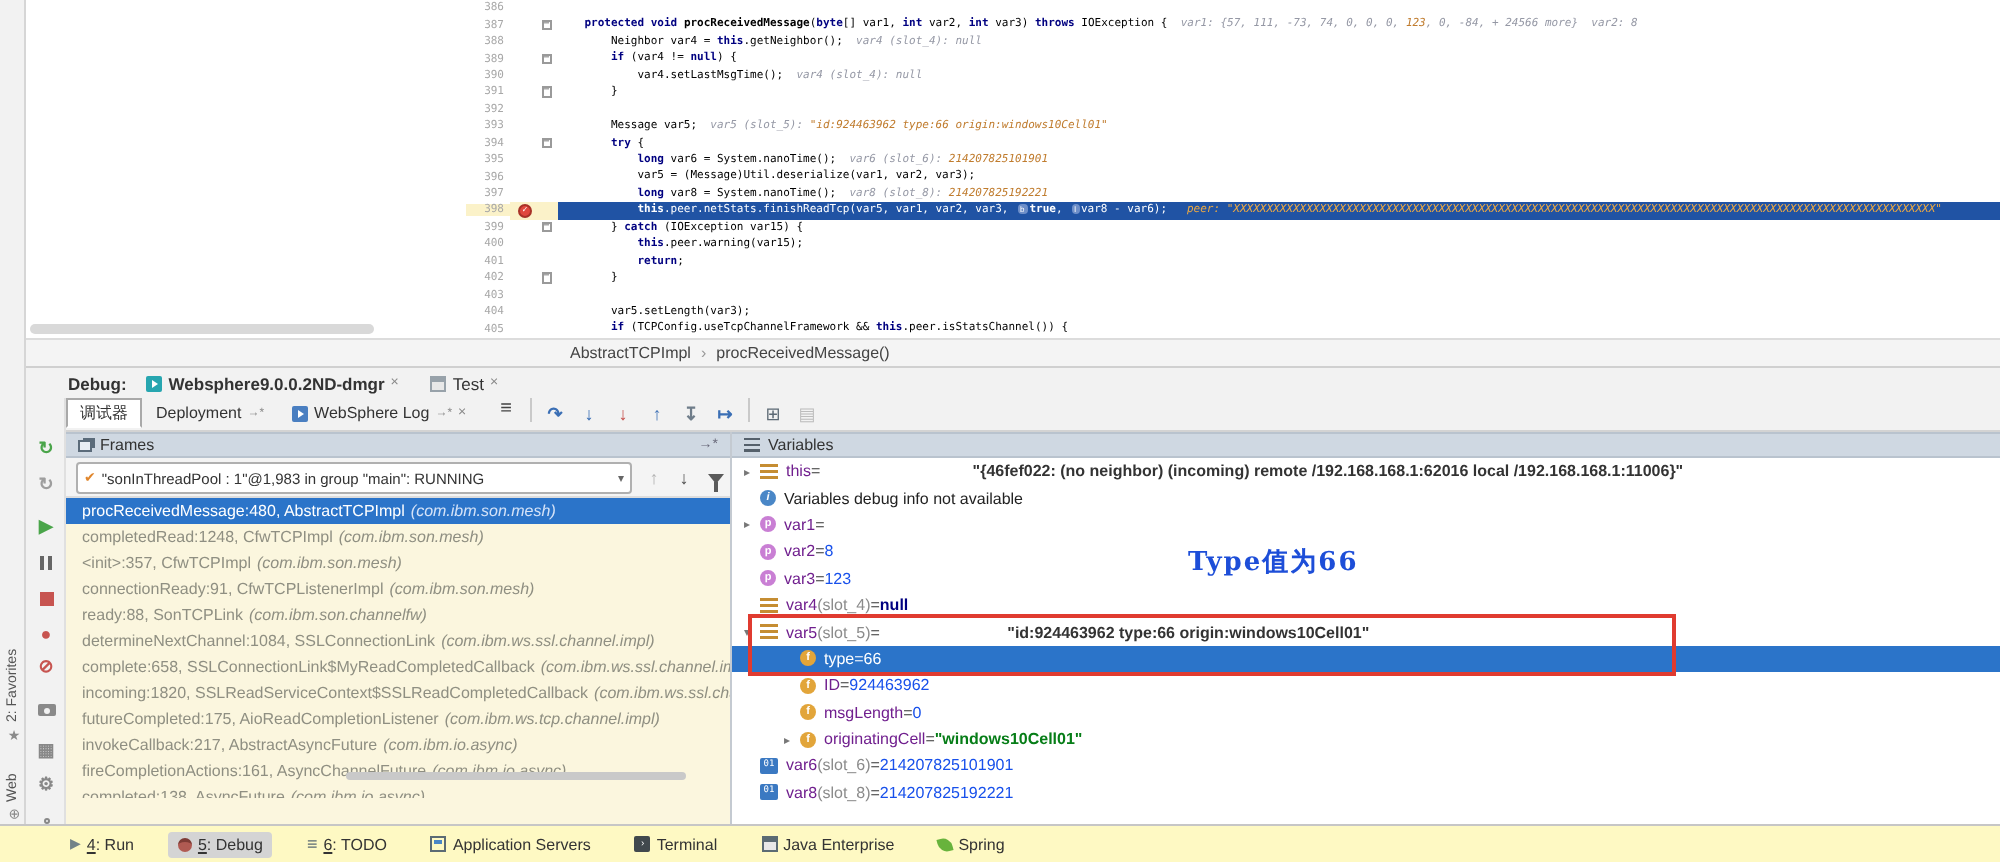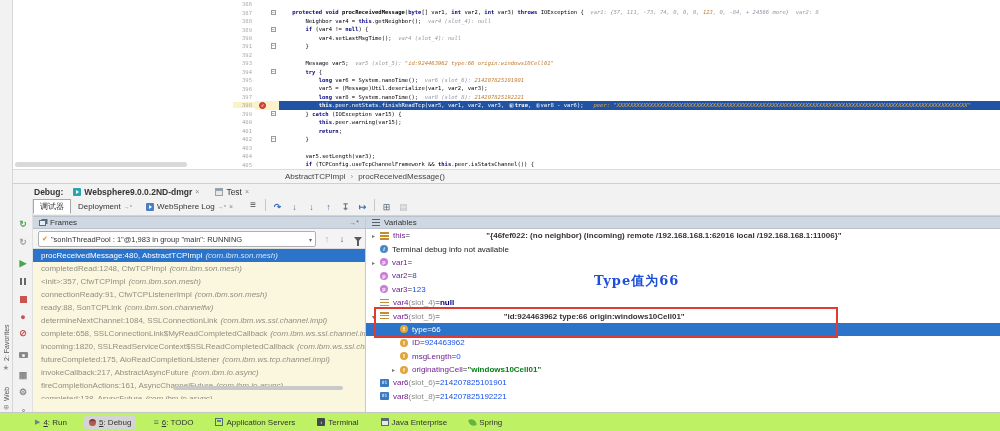--- a/index.html
+++ b/index.html
@@ -145,21 +145,21 @@
   .ico-f { background:#e2a53a; }
   .ico-i { background:#4a87c7; font-style:italic; }
   .ico-01 { width:9px; height:8px; background:#3b79c2; border-radius:1px; color:#fff; font-size:4.5px;
     line-height:8px; text-align:center; font-family:"DejaVu Sans Mono", monospace; }
   #var-redbox { position:absolute; left:8px; top:78px; width:464px; height:31px;
     border:2px solid #e03b30; pointer-events:none; }
   #var-annot { position:absolute; left:228px; top:43px; font-family:"DejaVu Serif", serif;
     font-size:13px; font-weight:bold; color:#1d4ed8; letter-spacing:1px; }
 
   
-  #statusbar { position:absolute; left:0; top:412px; width:1000px; height:19px; background:#bef264;
+  #statusbar { position:absolute; left:0; top:412px; width:1000px; height:19px; background:#fef9c3;
     border-top:1px solid #c6c6c6; display:flex; align-items:center; padding-left:30px; gap:12px; }
   .sb-item { display:flex; align-items:center; gap:3px; font-size:8px; color:#333; padding:2px 5px; border-radius:2px; }
   .sb-item.active { background:#d4d4d4; }
   .sb-run { color:#738388; font-size:7px; }
   .sb-bug { width:7px; height:7px; border-radius:50%; background:#b05a52; border-top:2px solid #7e3b35; }
   .sb-todo { color:#5b6b74; font-size:9px; }
   .sb-server { width:8px; height:8px; border:1px solid #5b6b74; position:relative; }
   .sb-server:after { content:""; position:absolute; left:1px; top:1px; width:4px; height:1.5px; background:#4a87c7; }
   .sb-term { width:8px; height:8px; background:#41494d; border-radius:1px; color:#fff; font-size:5px;
     line-height:8px; text-align:center; }
@@ -369,21 +369,21 @@
             <span class="chev">▸</span>
             <span class="vico ico-obj"></span>
             <span class="vname">this</span>
             <span class="veq"> = </span>
             <span class="vref">{CfwTCPImpl@1058} </span>
             <span class="vprev">"{46fef022: (no neighbor) (incoming) remote /192.168.168.1:62016 local /192.168.168.1:11006}"</span>
           </div>
           <div class="var-row">
             <span class="chev"></span>
             <span class="vico ico-circle ico-i">i</span>
-            <span>Terminal debug info not available</span>
+            <span>Variables debug info not available</span>
           </div>
           <div class="var-row">
             <span class="chev">▸</span>
             <span class="vico ico-circle ico-p">p</span>
             <span class="vname">var1</span>
             <span class="veq"> = </span>
             <span class="vref">{byte[24576]@1595}</span>
           </div>
           <div class="var-row">
             <span class="chev"></span>

